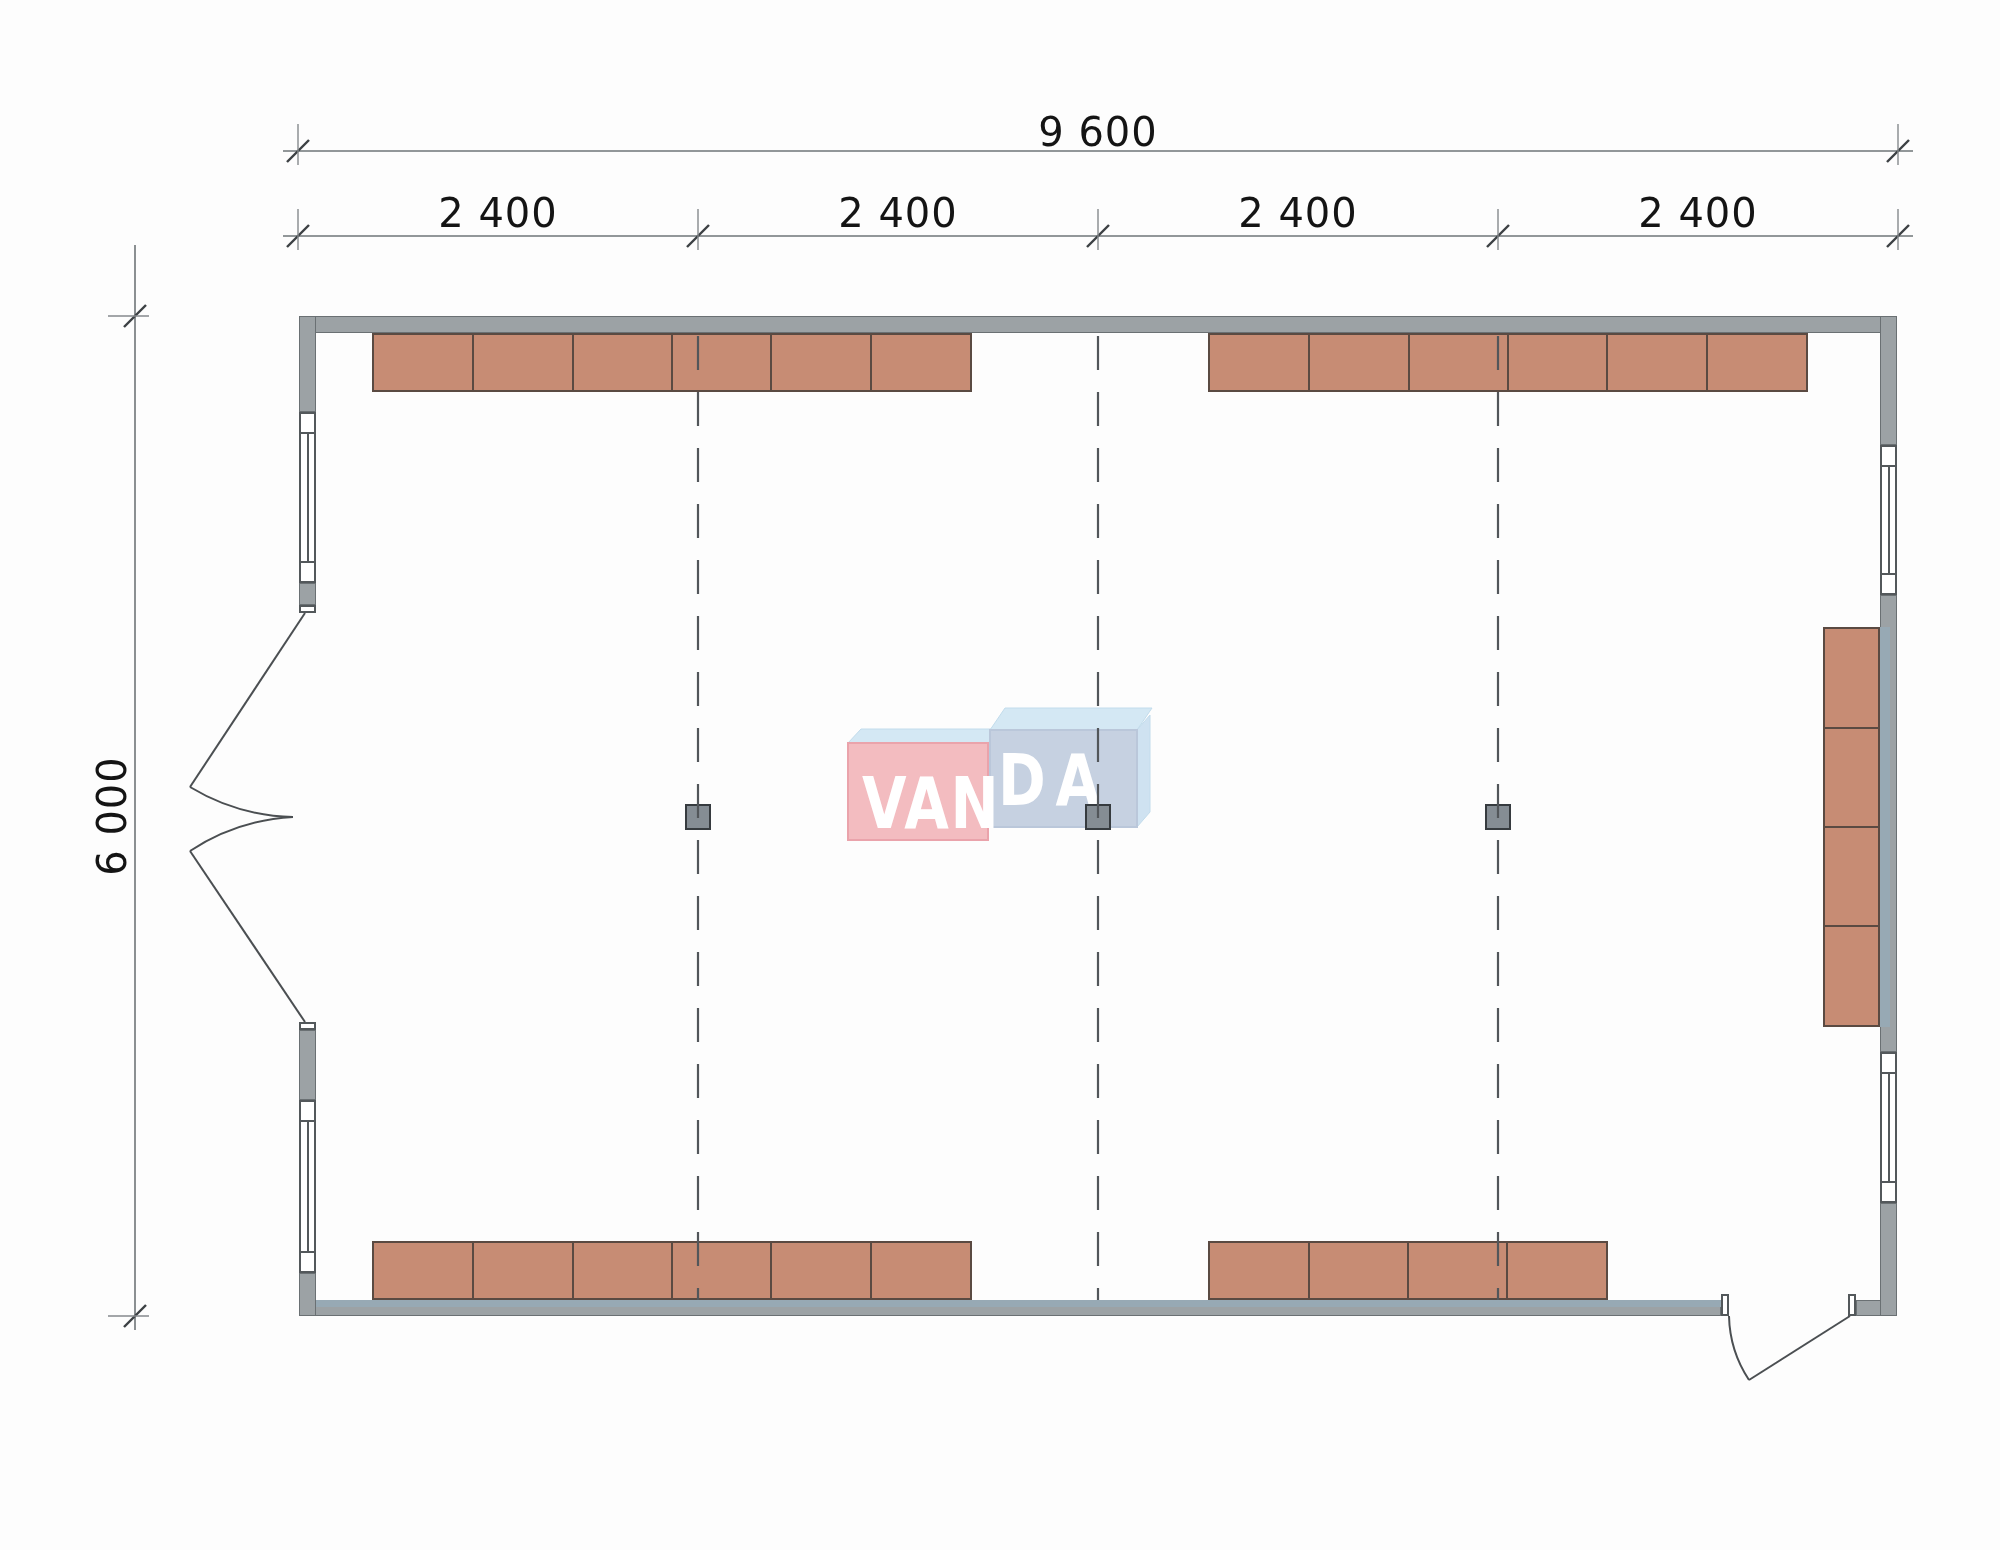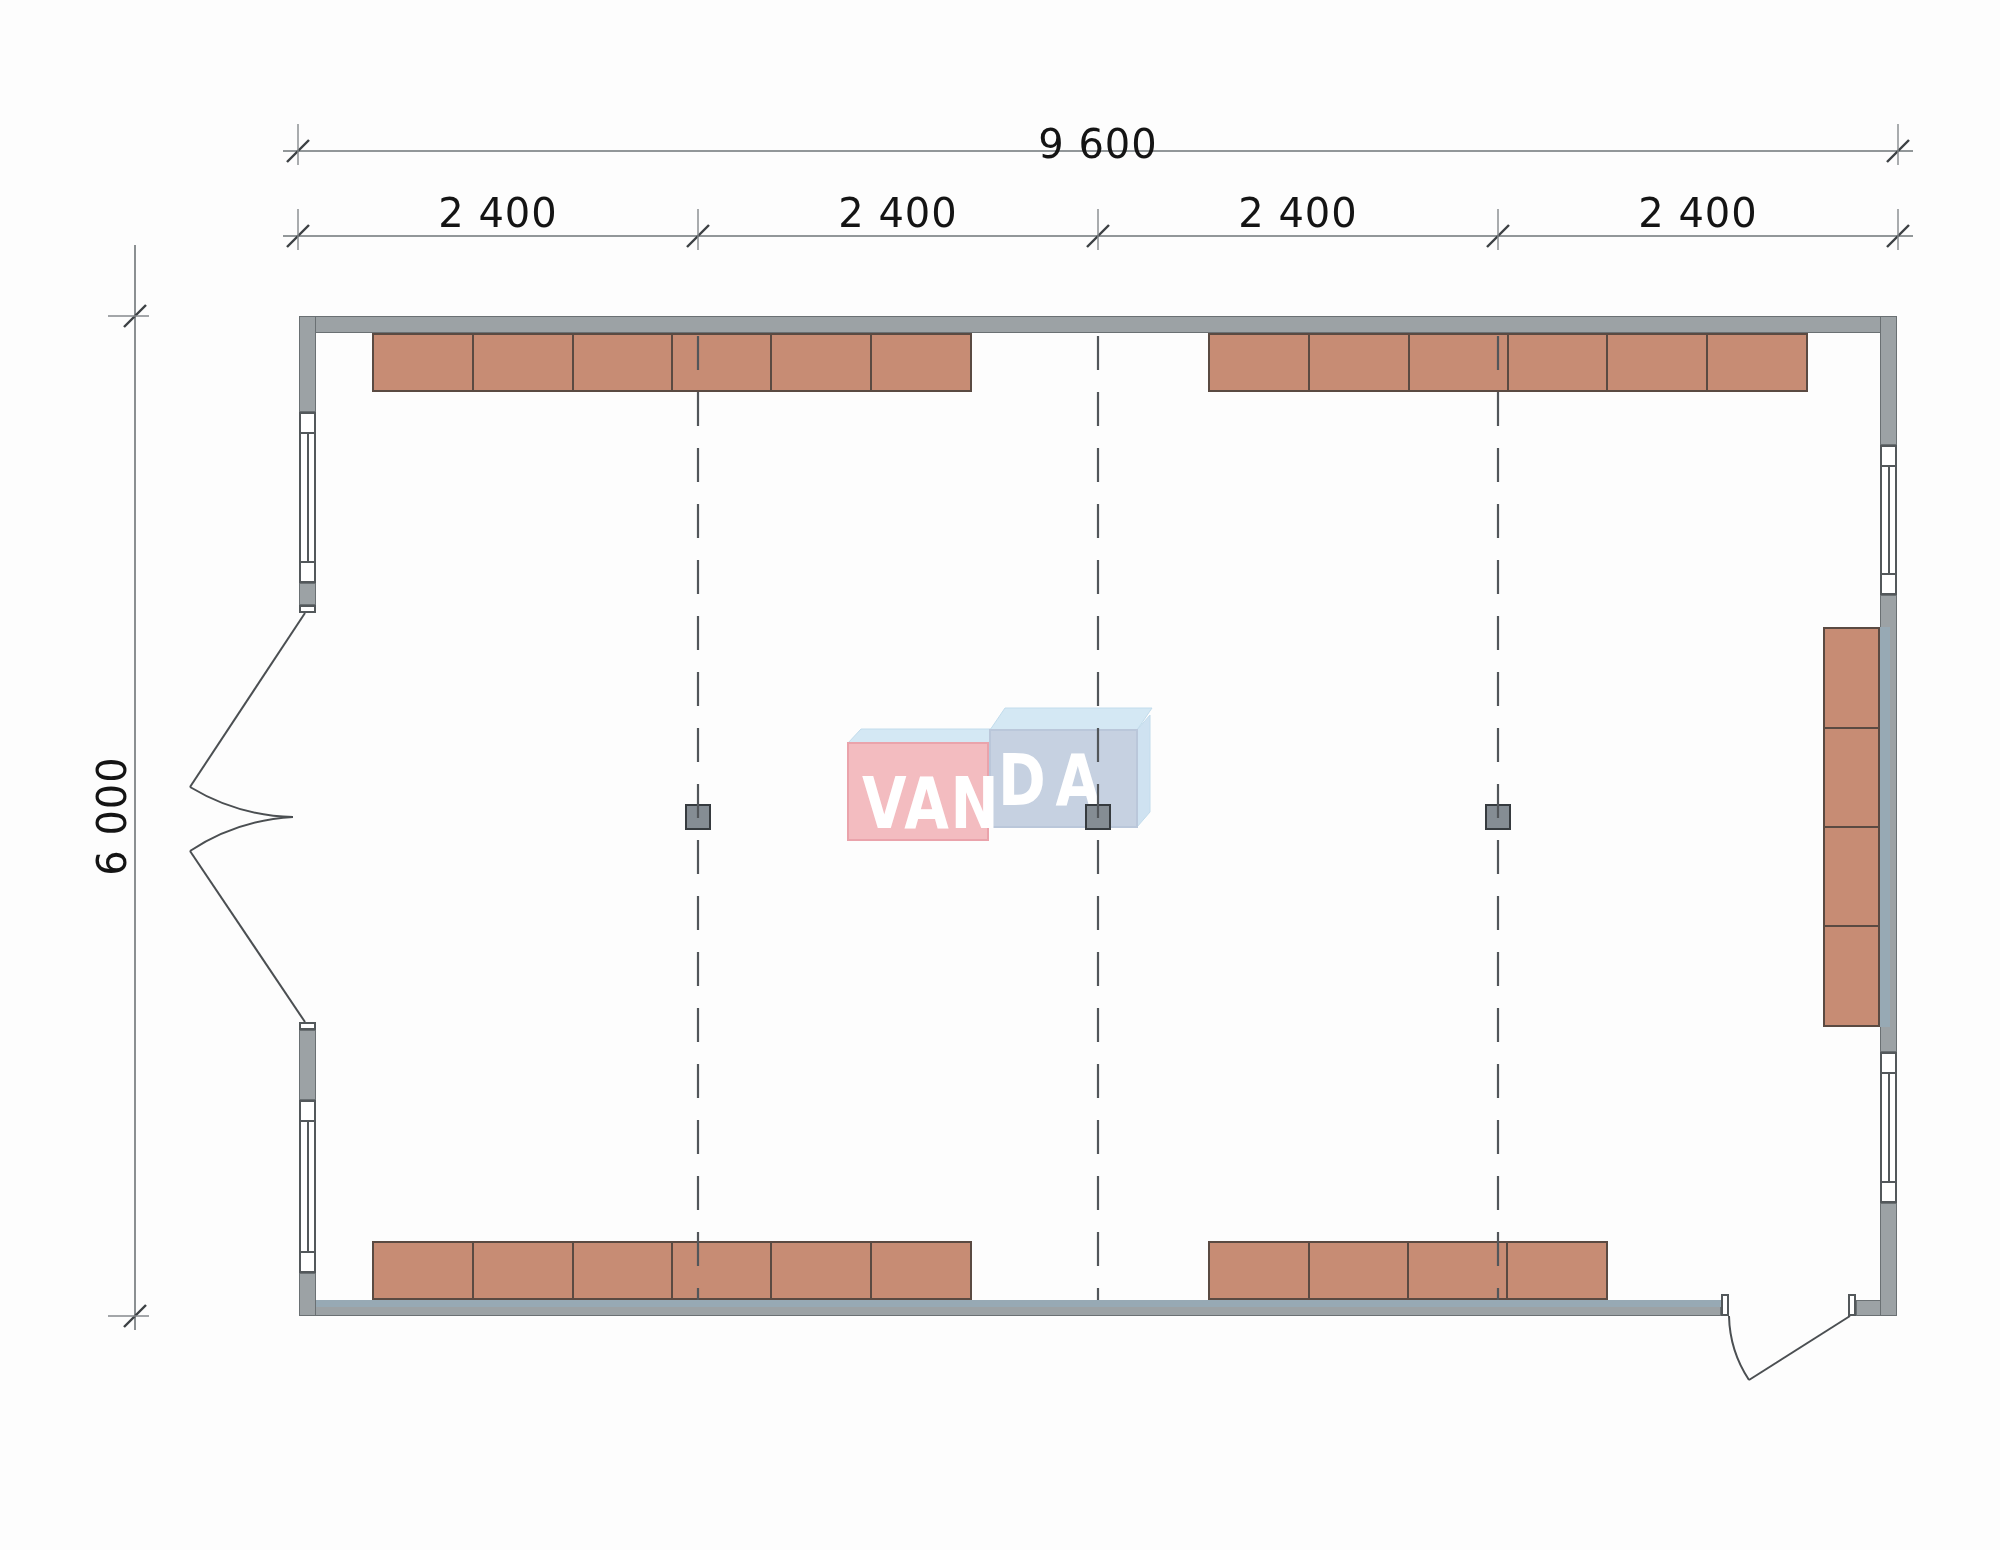--- a/index.html
+++ b/index.html
@@ -83,21 +83,21 @@
     <g stroke="#4b4f52" stroke-width="2" fill="none">
       <path d="M305 613 L190 787"></path>
       <path d="M190 787 A209 209 0 0 0 293 817"></path>
       <path d="M305 1022 L190 851"></path>
       <path d="M190 851 A209 209 0 0 1 293 817"></path>
       <path d="M1850 1316 L1749 1380"></path>
       <path d="M1729 1316 A121 121 0 0 0 1749 1380"></path>
     </g>
   </svg>
 
-  <div class="dim" id="dim-overall" style="left:988px;top:124px">9 600</div>
+  <div class="dim" id="dim-overall" style="left:988px;top:112px">9 600</div>
   <div class="dim" style="left:388px;top:193px">2 400</div>
   <div class="dim" style="left:788px;top:193px">2 400</div>
   <div class="dim" style="left:1188px;top:193px">2 400</div>
   <div class="dim" style="left:1588px;top:193px">2 400</div>
   <div class="dim" id="dim-h" style="left:2px;top:796px">6 000</div>
 
 <div class="abs wall" style="left: 299px; top: 316px; width: 1598px; height: 17px;"></div>
     <div class="abs wall" style="left: 299px; top: 1300px; width: 1422px; height: 16px;"></div>
     <div class="abs wall" style="left: 1856px; top: 1300px; width: 41px; height: 16px;"></div>
     <div class="abs wall" style="left: 299px; top: 316px; width: 17px; height: 96px;"></div>

